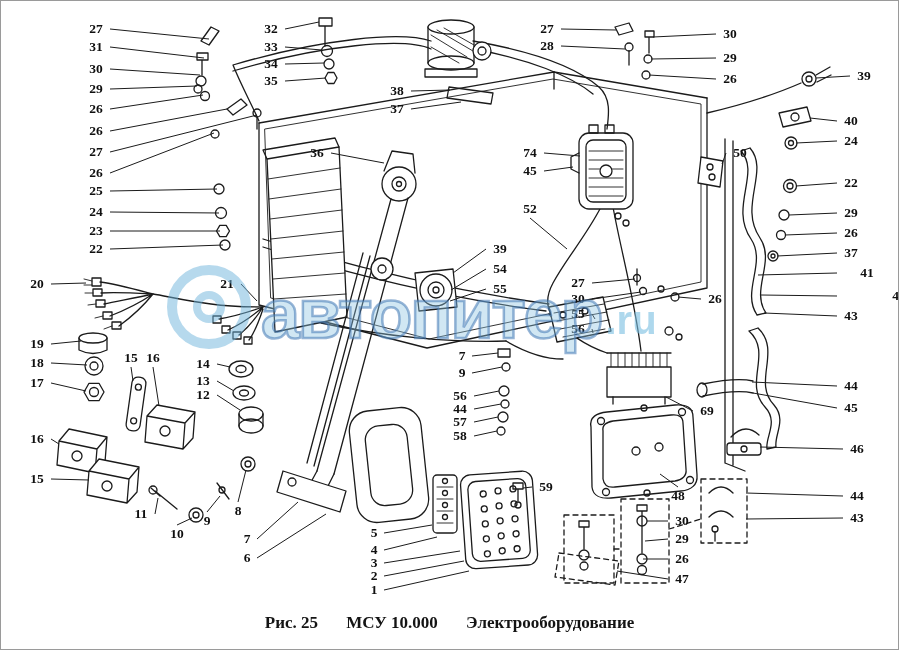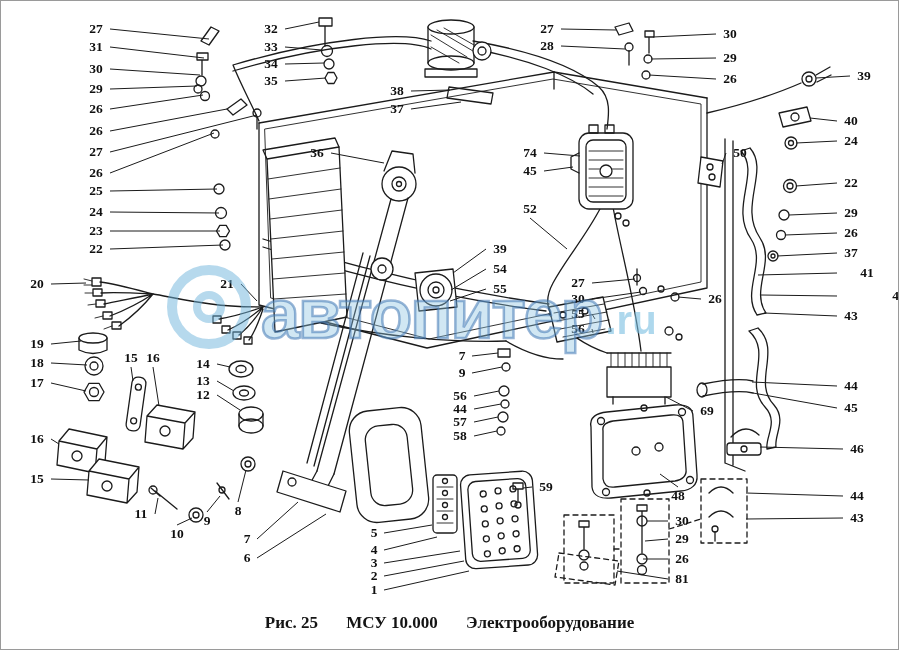--- a/index.html
+++ b/index.html
@@ -506,21 +506,21 @@
       <div class="callout" style="left: 850px; top: 407px;">45</div>
       <div class="callout" style="left: 706px; top: 410px;">69</div>
       <div class="callout" style="left: 856px; top: 448px;">46</div>
       <div class="callout" style="left: 677px; top: 495px;">48</div>
       <div class="callout" style="left: 856px; top: 495px;">44</div>
       <div class="callout" style="left: 856px; top: 517px;">43</div>
       <div class="callout" style="left: 545px; top: 486px;">59</div>
       <div class="callout" style="left: 681px; top: 520px;">30</div>
       <div class="callout" style="left: 681px; top: 538px;">29</div>
       <div class="callout" style="left: 681px; top: 558px;">26</div>
-      <div class="callout" style="left: 681px; top: 578px;">81</div>
+      <div class="callout" style="left: 681px; top: 578px;">47</div>
       <div class="callout" style="left: 246px; top: 538px;">7</div>
       <div class="callout" style="left: 246px; top: 557px;">6</div>
       <div class="callout" style="left: 373px; top: 532px;">5</div>
       <div class="callout" style="left: 373px; top: 549px;">4</div>
       <div class="callout" style="left: 373px; top: 562px;">3</div>
       <div class="callout" style="left: 373px; top: 575px;">2</div>
       <div class="callout" style="left: 373px; top: 589px;">1</div>
     </div>
 
   <div class="watermark">

